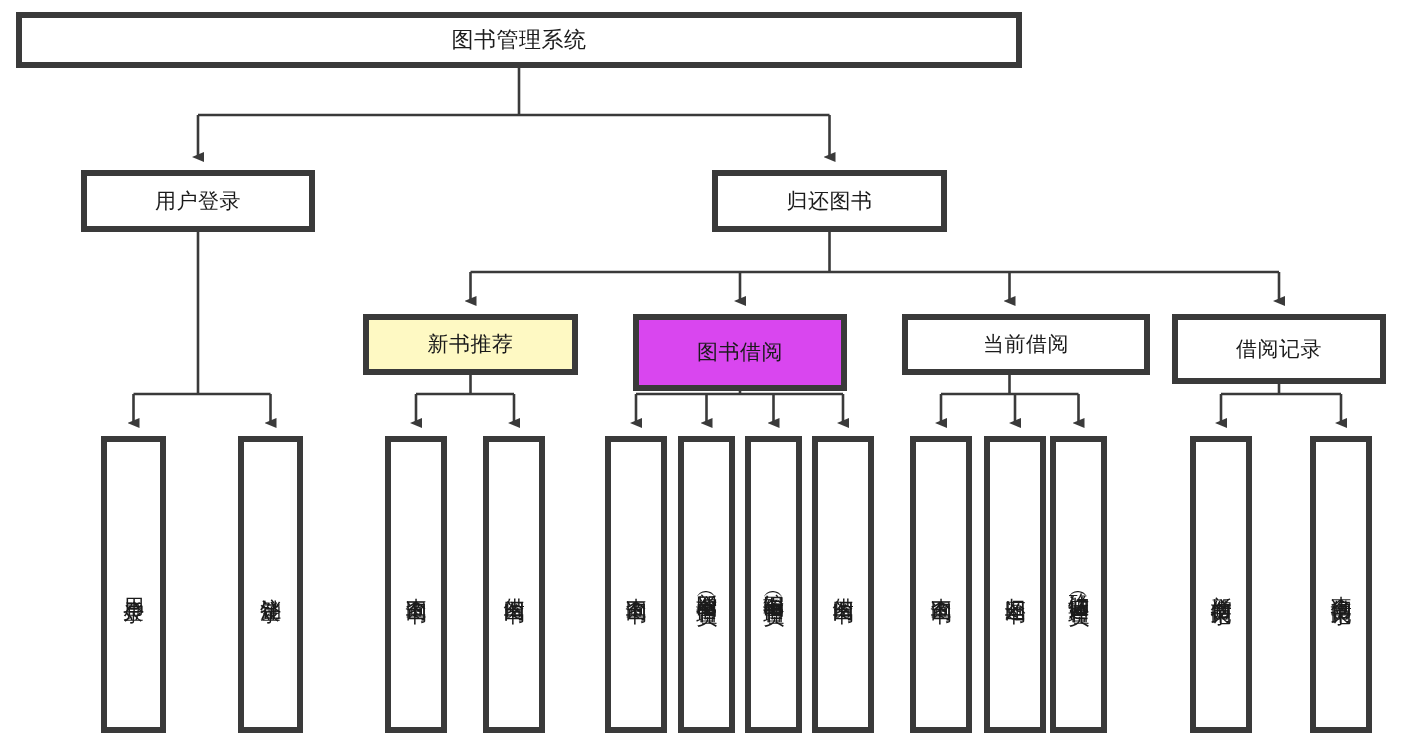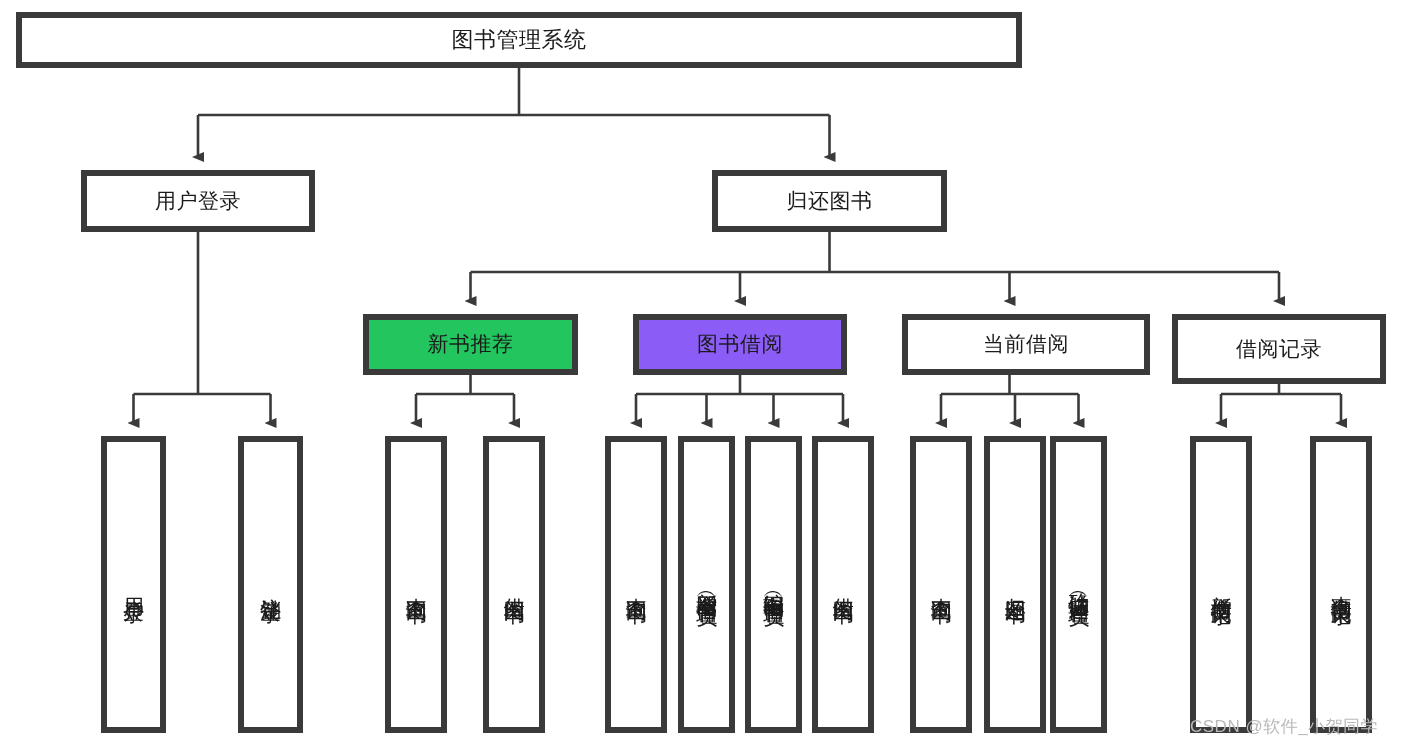--- a/index.html
+++ b/index.html
@@ -113,24 +113,24 @@
   <div id="nodes">
       <div class="node horizontal root" style="left: 16px; top: 12px; width: 1006px; height: 56px; border-color: rgb(58, 58, 58); background: rgb(255, 255, 255);">
         <span class="label">图书管理系统</span>
       </div>
       <div class="node horizontal" style="left: 81px; top: 170px; width: 234px; height: 62px; border-color: rgb(58, 58, 58); background: rgb(255, 255, 255);">
         <span class="label">用户登录</span>
       </div>
       <div class="node horizontal" style="left: 712px; top: 170px; width: 235px; height: 62px; border-color: rgb(58, 58, 58); background: rgb(255, 255, 255);">
         <span class="label">归还图书</span>
       </div>
-      <div class="node horizontal" style="left: 363px; top: 314px; width: 215px; height: 61px; border-color: rgb(58, 58, 58); background: #22c55e;">
+      <div class="node horizontal" style="left: 363px; top: 314px; width: 215px; height: 61px; border-color: rgb(58, 58, 58); background: #fef9c3;">
         <span class="label">新书推荐</span>
       </div>
-      <div class="node horizontal" style="left: 633px; top: 314px; width: 214px; height: 61px; border-color: rgb(58, 58, 58); background: #8b5cf6;">
+      <div class="node horizontal" style="left: 633px; top: 314px; width: 214px; height: 77px; border-color: rgb(58, 58, 58); background: #d946ef;">
         <span class="label">图书借阅</span>
       </div>
       <div class="node horizontal" style="left: 902px; top: 314px; width: 248px; height: 61px; border-color: rgb(58, 58, 58); background: rgb(255, 255, 255);">
         <span class="label">当前借阅</span>
       </div>
       <div class="node horizontal" style="left: 1172px; top: 314px; width: 214px; height: 70px; border-color: rgb(58, 58, 58); background: rgb(255, 255, 255);">
         <span class="label">借阅记录</span>
       </div>
       <div class="node vertical" style="left: 101px; top: 436px; width: 65px; height: 297px; border-color: rgb(58, 58, 58); background: rgb(255, 255, 255);">
         <span class="label">用户登录</span>
@@ -165,14 +165,13 @@
       <div class="node vertical" style="left: 1050px; top: 436px; width: 57px; height: 297px; border-color: rgb(58, 58, 58); background: rgb(255, 255, 255);">
         <span class="label">确认归还（管理员）</span>
       </div>
       <div class="node vertical" style="left: 1190px; top: 436px; width: 62px; height: 297px; border-color: rgb(58, 58, 58); background: rgb(255, 255, 255);">
         <span class="label">新增借阅记录</span>
       </div>
       <div class="node vertical" style="left: 1310px; top: 436px; width: 62px; height: 297px; border-color: rgb(58, 58, 58); background: rgb(255, 255, 255);">
         <span class="label">查询借阅记录</span>
       </div>
     </div>
-  <div class="watermark" style="left: 1190px; top: 715px; color: rgb(185, 185, 185);">CSDN @软件_小贺同学</div>
 </div>
 
 </body></html>

